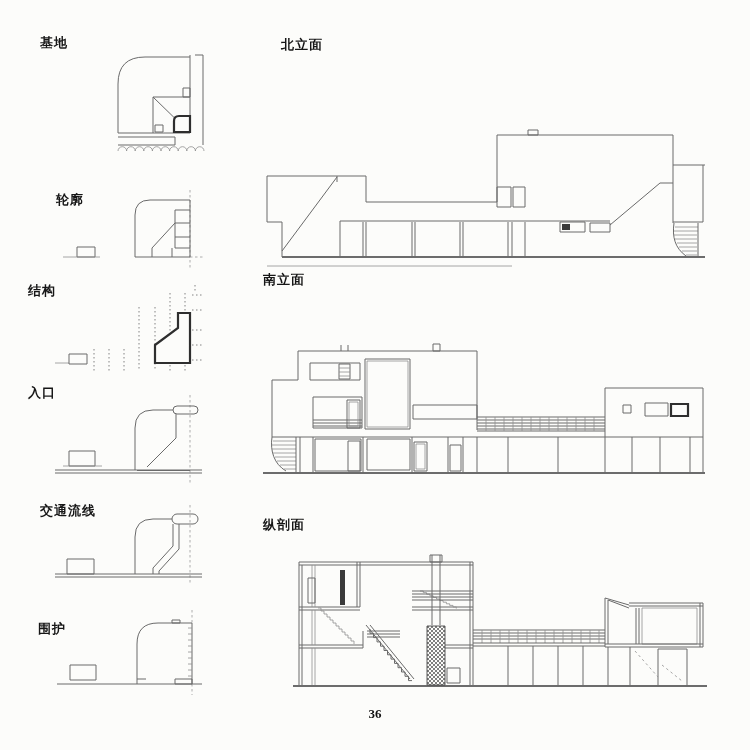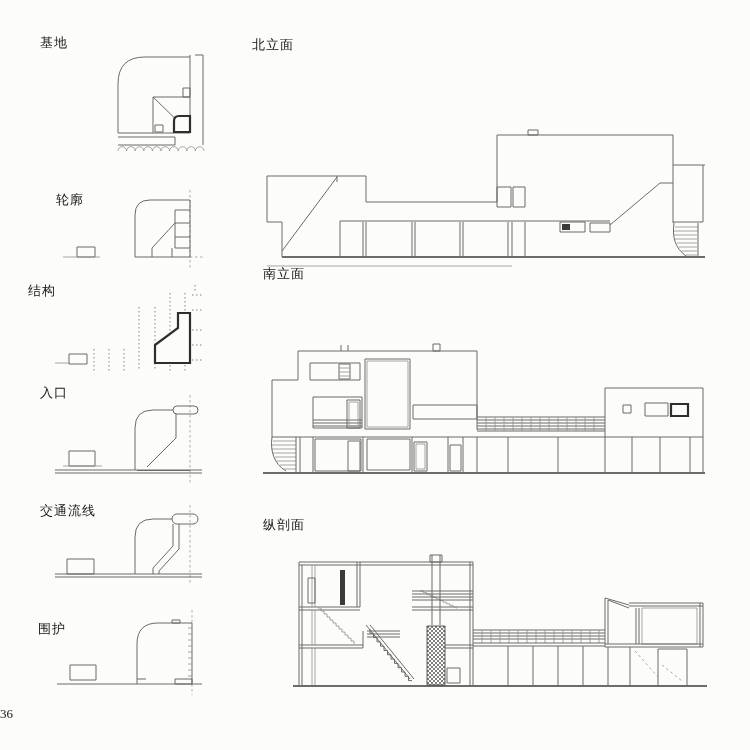--- a/index.html
+++ b/index.html
@@ -5,45 +5,45 @@
   html,body{margin:0;padding:0;}
   body{
     width:750px;height:750px;position:relative;
     background:#fcfcfa;
     font-family:"Liberation Sans","DejaVu Sans",sans-serif;
     color:#111;
     overflow:hidden;
   }
   .cjk-label{
     position:absolute;
-    font-size:13px;font-weight:normal;letter-spacing:1px;color:#161616;
+    font-size:13px;font-weight:bold;letter-spacing:1px;color:#161616;
   }
   .page-num{
-    position:absolute;left:0;right:0;top:706px;
+    position:absolute;left:0;right:0;top:706px;text-align:center;
     font-family:"Liberation Serif","DejaVu Serif",serif;
-    font-size:13px;font-weight:normal;color:#111;
+    font-size:13px;font-weight:bold;color:#111;
   }
   svg{position:absolute;overflow:visible;}
   svg *{vector-effect:non-scaling-stroke;}
   .ln{stroke:#6a6a6a;stroke-width:1;fill:none;}
   .lt{stroke:#8f8f8f;stroke-width:0.8;fill:none;}
   .bd{stroke:#2e2e2e;stroke-width:2.2;fill:#fcfcfa;}
   .bd2{stroke:#2e2e2e;stroke-width:2.2;fill:none;}
   .gd{stroke:#3c3c3c;stroke-width:1.3;fill:none;}
   .dash{stroke:#9a9a9a;stroke-width:0.8;fill:none;stroke-dasharray:2.5,2.5;}
   .cdash{stroke:#777;stroke-width:0.9;fill:none;stroke-dasharray:1.5,2.5;}
   .fill-dk{fill:#3a3a3a;stroke:none;}
 </style>
 </head>
 <body>
 
 <span class="cjk-label" style="left:40px;top:34px">基地</span>
 <span class="cjk-label" style="left:56px;top:191px">轮廓</span>
 <span class="cjk-label" style="left:28px;top:282px">结构</span>
-<span class="cjk-label" style="left:40px;top:384px">入口</span>
+<span class="cjk-label" style="left:28px;top:384px">入口</span>
 <span class="cjk-label" style="left:40px;top:502px">交通流线</span>
 <span class="cjk-label" style="left:38px;top:620px">围护</span>
 
 <svg style="left:112px;top:50px" width="96" height="108" viewBox="0 0 96 108">
   <path class="ln" d="M6,83 L6,34 Q6,7 33,7 L78,7"></path>
   <path class="ln" d="M83,5 L91,5 L91,95"></path>
   <path class="ln" d="M78,5 L78,47" stroke-width="2"></path>
   <path class="ln" d="M6,83 L41,83"></path>
   <rect class="ln" x="41" y="47" width="37" height="36"></rect>
   <path class="ln" d="M41,47 L78,83"></path>
@@ -98,22 +98,22 @@
   <path class="dash" d="M137,0 L137,13 M137,74 L137,85"></path>
   <rect class="ln" x="15" y="55" width="26" height="15"></rect>
   <path class="ln" d="M2,74 L147,74"></path>
   <path class="ln" d="M82,74 L82,34 Q82,13 103,13 L137,13 L137,74"></path>
   <path class="ln" d="M82,69 L91,69"></path>
   <rect class="ln" x="117" y="10" width="8" height="3"></rect>
   <path class="lt" d="M133,18 L137,18 M133,24 L137,24 M133,30 L137,30 M133,36 L137,36 M133,42 L137,42 M133,48 L137,48 M133,54 L137,54 M133,60 L137,60 M133,66 L137,66"></path>
   <rect class="ln" x="120" y="69" width="17" height="5"></rect>
 </svg>
 
-<span class="cjk-label" style="left:252px;top:36px">北立面</span>
-<span class="cjk-label" style="left:263px;top:265px">南立面</span>
+<span class="cjk-label" style="left:281px;top:36px">北立面</span>
+<span class="cjk-label" style="left:263px;top:271px">南立面</span>
 <span class="cjk-label" style="left:263px;top:516px">纵剖面</span>
 
 <svg style="left:262px;top:122px" width="446" height="150" viewBox="0 0 446 150">
   <path class="gd" d="M20,135 L443,135"></path>
   <path class="lt" d="M5,144 L250,144"></path>
 
   <path class="ln" d="M5,54 L104,54 L104,80 M5,54 L5,100 L20,100 L20,135"></path>
   <path class="ln" d="M20,129 L75,55 M75,54 L75,60"></path>
 
   <path class="ln" d="M104,80 L235,80"></path>

